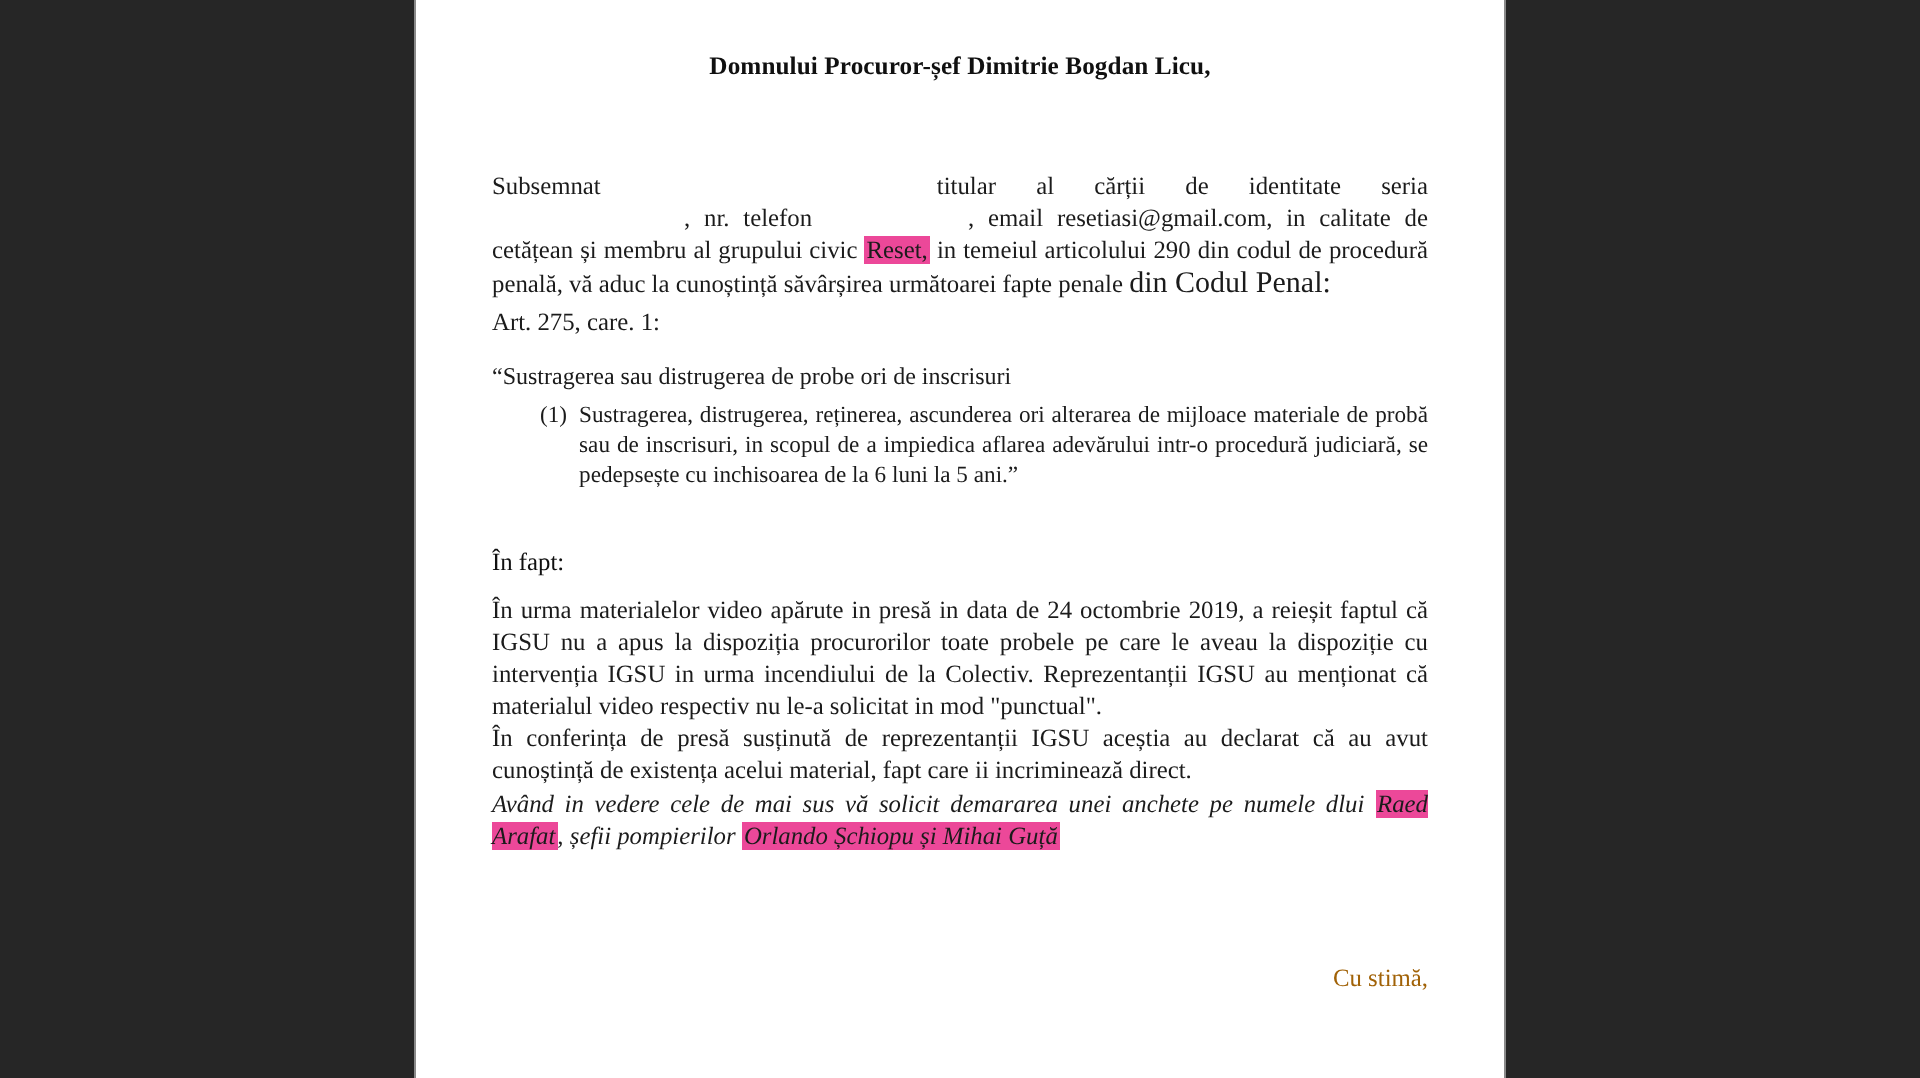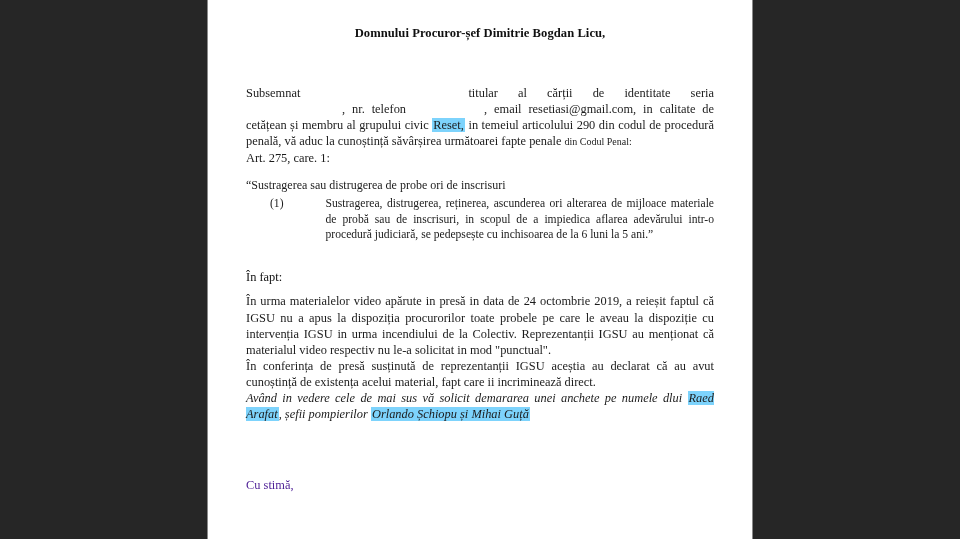--- a/index.html
+++ b/index.html
@@ -64,25 +64,25 @@
 
   .redact {
     display: inline-block;
     background: transparent;
   }
   .redact-name  { width: 168px; }
   .redact-seria { width: 96px; }
   .redact-tel   { width: 78px; }
 
   .smallcaps-pen {
-    font-size: 10px;
+    font-size: 15px;
   }
 
   .hl {
-    background: #7dd3fc;
+    background: #ec4899;
     padding: 0 1px;
   }
 
   .quote-head {
     font-size: 12px;
     color: #1b1b1b;
     margin-top: 12px;
     line-height: 1.3;
   }
 
@@ -95,39 +95,39 @@
     padding-left: 24px;
   }
   .quote-num {
     flex: 0 0 auto;
     padding-right: 6px;
   }
   .quote-text {
     flex: 1 1 auto;
     text-align: justify;
     text-justify: inter-word;
-    margin-left: 36px;
   }
 
   .section-head {
     font-weight: normal;
     font-size: 12.4px;
     color: #101010;
     margin-top: 28px;
     margin-bottom: 8px;
   }
 
   .par-gap-sm { margin-top: 11px; }
   .par-gap-md { margin-top: 20px; }
   .par-gap-lg { margin-top: 28px; font-style: italic; }
 
   .closing {
     font-size: 12.4px;
-    color: #4c1d95;
+    color: #a16207;
     margin-top: 56px;
+    text-align: right;
   }
 </style>
 </head>
 <body>
 
 <div class="viewer">
 
   <div class="page">
 
     <h1 class="doc-title">Domnului Procuror-șef Dimitrie Bogdan Licu,</h1>

